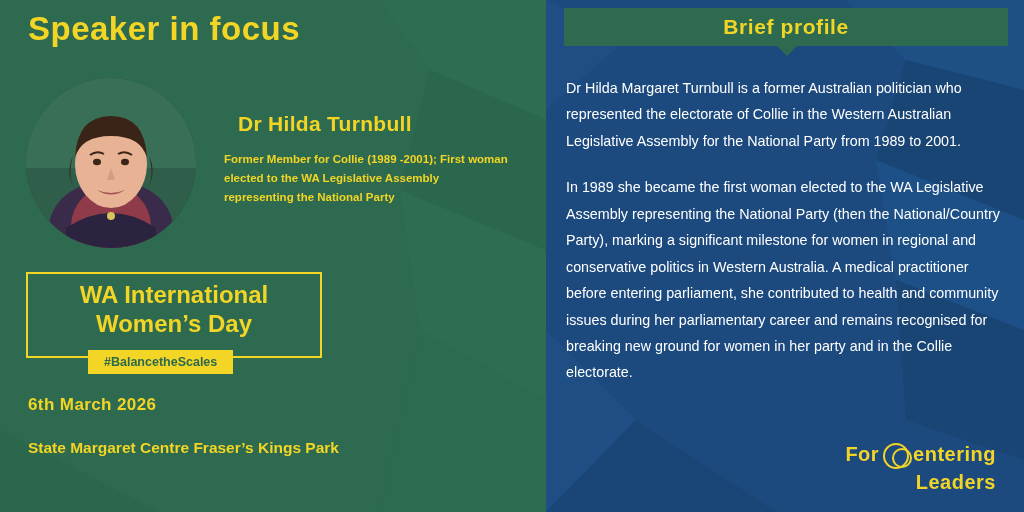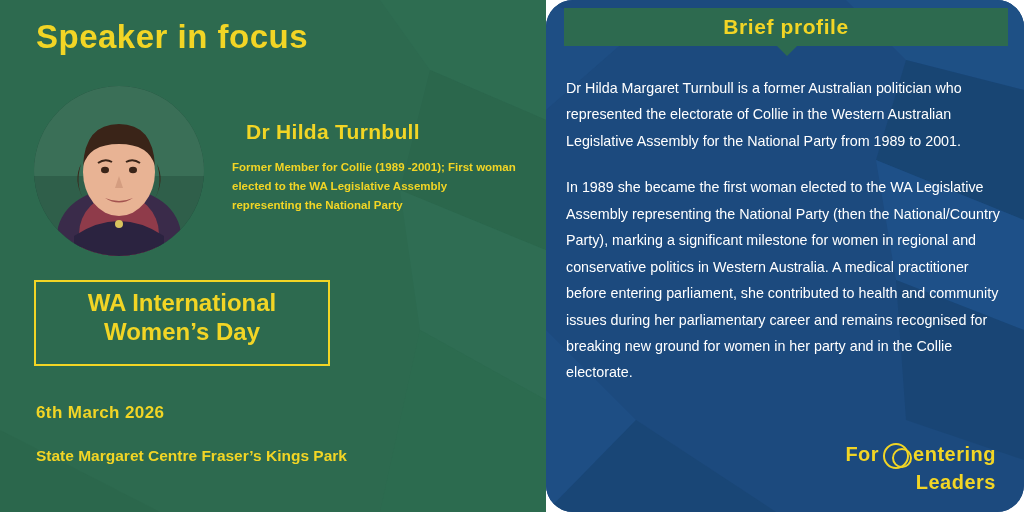--- a/index.html
+++ b/index.html
@@ -12,21 +12,21 @@
     position: relative;
     width: 1024px; height: 512px;
     display: flex;
   }
 
   
   .left {
     position: relative;
     width: 546px; height: 512px;
     background: #1d4ed8;
-    padding: 8px;
+    padding: 0;
     overflow: hidden;
   }
   .left-inner { position: relative; z-index: 2; height: 100%; }
 
   .headline {
     position: absolute;
     left: 28px; top: 10px;
     font-size: 33px;
     font-weight: bold;
     color: #f2d525;
@@ -103,21 +103,20 @@
     line-height: 1.45;
     color: #f2d525;
   }
 
   
   .right {
     position: relative;
     width: 478px; height: 512px;
     background: #1c4a7e;
     overflow: hidden;
-    border-radius: 27px;
   }
   .right-bg { position: absolute; inset: 0; z-index: 1; }
   .right-inner { position: relative; z-index: 2; height: 100%; }
 
   .brief-banner {
     position: absolute;
     left: 18px; top: 8px;
     width: 444px; height: 38px;
     background: #2d6a4f;
     display: flex;
@@ -221,20 +220,21 @@
           <path d="M71 112 q14 9 28 0 q-14 6 -28 0 z" fill="#a3534f"></path>
           <circle cx="85" cy="138" r="4" fill="#d8c45e"></circle>
         </svg>
       </div>
 
       <div class="speaker-name">Dr Hilda Turnbull</div>
       <div class="speaker-role">Former Member for Collie (1989 -2001); First woman elected to the WA Legislative Assembly representing the National Party</div>
 
       <div class="event-box"></div>
       <div class="event-title">WA International Women’s Day</div>
+      <div class="hashtag-chip">#BalancetheScales</div>
 
       <div class="event-date">6th March 2026</div>
       <div class="venue">State Margaret Centre Fraser’s Kings Park</div>
     </div>
   </div>
 
   <div class="right">
     <svg class="right-bg" viewBox="0 0 478 512" preserveAspectRatio="none">
       <rect width="478" height="512" fill="#1c4a7e"></rect>
       <polygon points="0,0 120,0 60,120" fill="#205campaign" opacity="0"></polygon>

